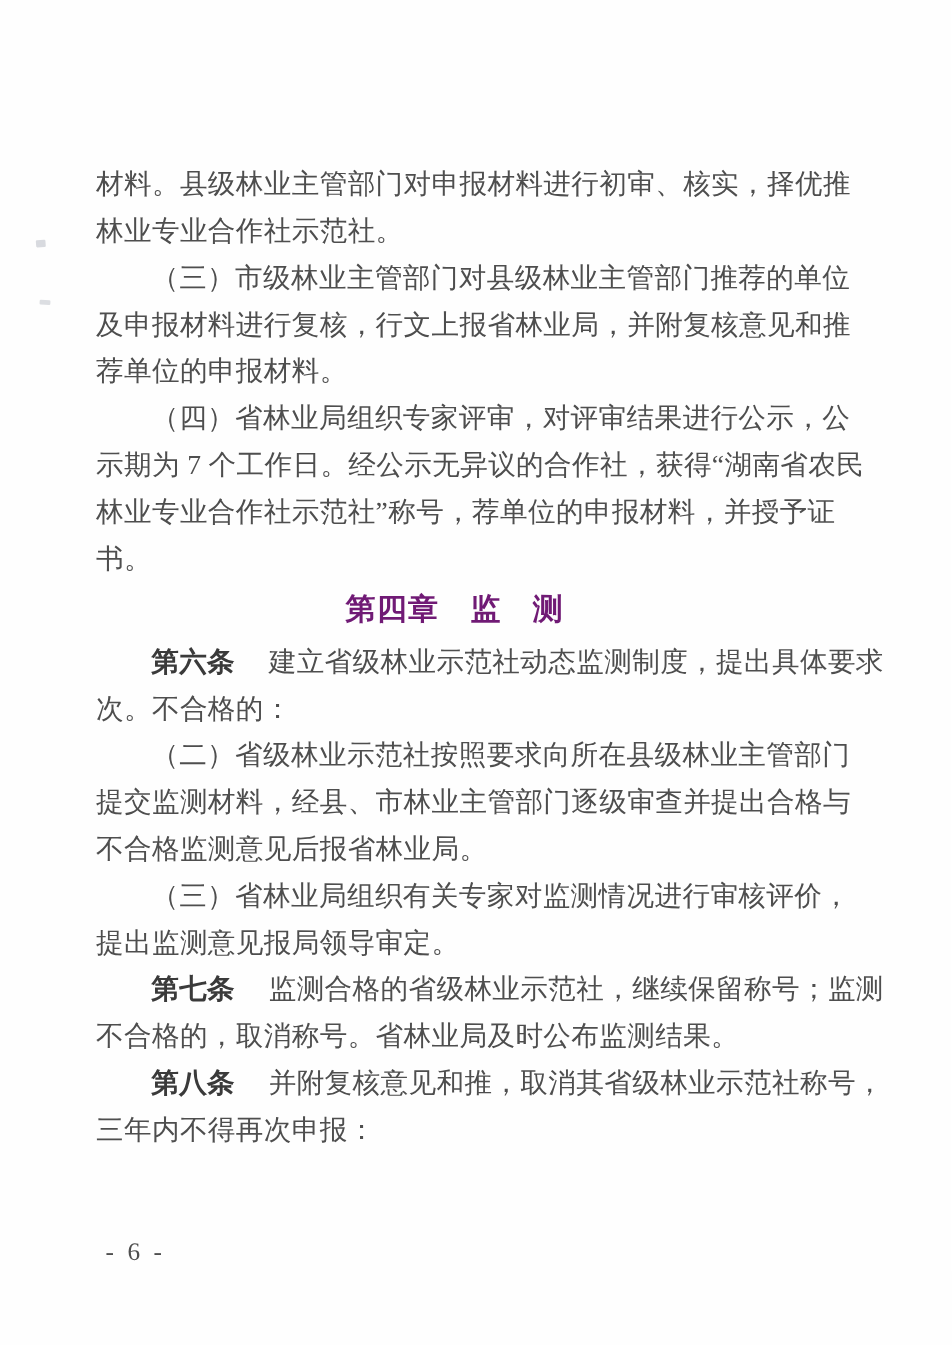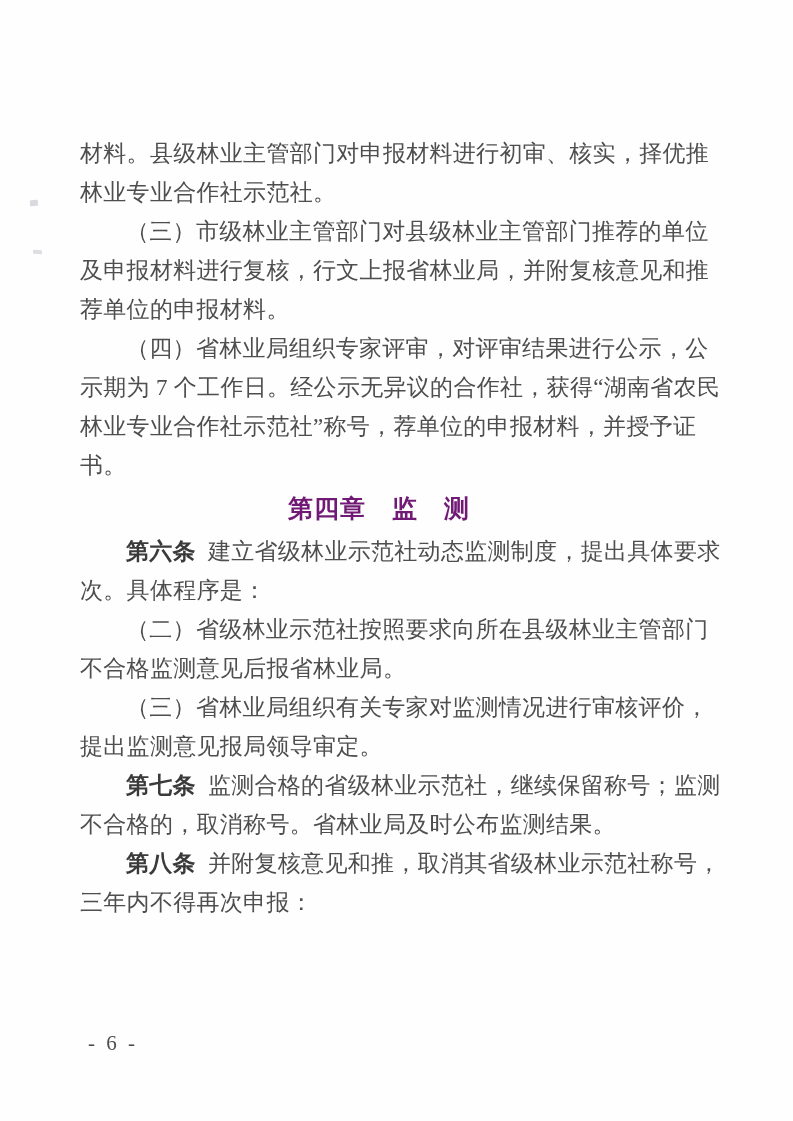--- a/index.html
+++ b/index.html
@@ -34,21 +34,21 @@
     letter-spacing: 0.3px;
     white-space: nowrap;
     font-weight: 400;
   }
   .line.indent {
     padding-left: 46px;
   }
   .bold-lead {
     font-weight: 700;
     color: #3a3a3a;
-    margin-right: 12px;
+    margin-right: 28px;
   }
   .section-heading {
     height: 47px;
     line-height: 47px;
     text-align: center;
     font-size: 25px;
     font-weight: 700;
     color: #701a75;
     letter-spacing: 1px;
     padding-right: 36px;
@@ -103,22 +103,23 @@
     <div class="line">及申报材料进行复核，行文上报省林业局，并附复核意见和推</div>
     <div class="line">荐单位的申报材料。</div>
     <div class="line indent">（四）省林业局组织专家评审，对评审结果进行公示，公</div>
     <div class="line">示期为 7 个工作日。经公示无异议的合作社，获得“湖南省农民</div>
     <div class="line">林业专业合作社示范社”称号，荐单位的申报材料，并授予证</div>
     <div class="line">书。</div>
 
     <div class="section-heading">第四章　监　测</div>
 
     <div class="line indent"><span class="bold-lead">第六条</span><span>建立省级林业示范社动态监测制度，提出具体要求</span></div>
-    <div class="line">次。具体程序是：</div>
+    <div class="line">次。不合格的：</div>
     <div class="line indent">（二）省级林业示范社按照要求向所在县级林业主管部门</div>
+    <div class="line">提交监测材料，经县、市林业主管部门逐级审查并提出合格与</div>
     <div class="line">不合格监测意见后报省林业局。</div>
     <div class="line indent">（三）省林业局组织有关专家对监测情况进行审核评价，</div>
     <div class="line">提出监测意见报局领导审定。</div>
     <div class="line indent"><span class="bold-lead">第七条</span><span>监测合格的省级林业示范社，继续保留称号；监测</span></div>
     <div class="line">不合格的，取消称号。省林业局及时公布监测结果。</div>
     <div class="line indent"><span class="bold-lead">第八条</span><span>并附复核意见和推，取消其省级林业示范社称号，</span></div>
     <div class="line">三年内不得再次申报：</div>
 
   </div>
 

